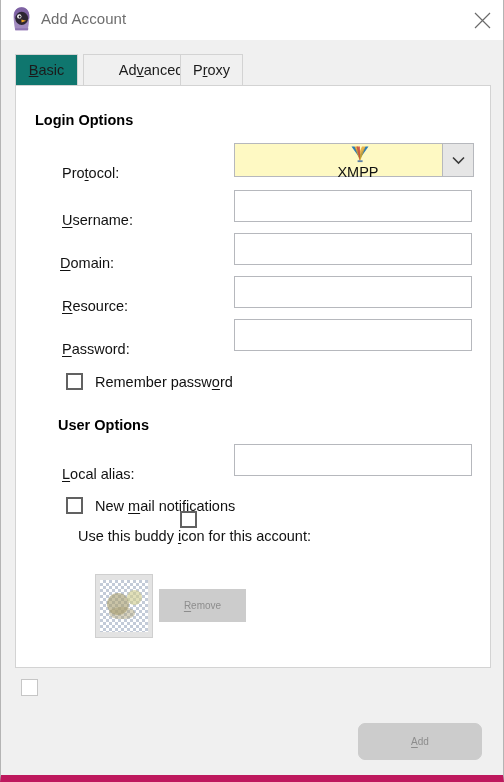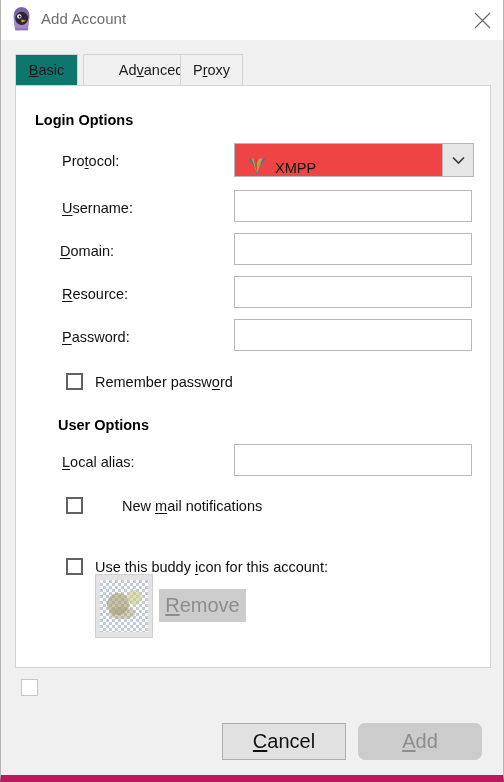--- a/index.html
+++ b/index.html
@@ -103,43 +103,45 @@
     font-size: 14.5px;
     font-weight: bold;
     color: #000000;
     white-space: nowrap;
   }
   .field-label {
     position: absolute;
     font-size: 14.5px;
     color: #111111;
     white-space: nowrap;
+    margin-top: 12px;
   }
   .field-label u { text-decoration: underline; text-underline-offset: 1.5px; }
 
   .textinput {
     position: absolute;
     box-sizing: border-box;
     background: #ffffff;
     border: 1px solid #b6b8bd;
     font-family: "Liberation Sans", sans-serif;
     font-size: 14px;
     color: #111;
     padding: 0 5px;
     outline: none;
   }
 
   
   .combo {
     position: absolute;
     box-sizing: border-box;
     border: 1px solid #b6b8bd;
-    background: #ef4444;
-    display: flex;
-    align-items: flex-end;
+    background: #fef9c3;
+    display: flex;
+    align-items: center;
+    flex-direction: column;
   }
   .combo-icon {
     margin-left: 12px;
     width: 20px; height: 20px;
     flex: 0 0 auto;
   }
   .combo-label {
     margin-left: 8px;
     font-size: 14.5px;
     color: #111;
@@ -221,21 +223,21 @@
     width: 26px; height: 12px;
     border-radius: 50% 50% 45% 45%;
     background: rgba(168,158,112,.45);
   }
 
   
   .btn {
     position: absolute;
     box-sizing: border-box;
     font-family: "Liberation Sans", sans-serif;
-    font-size: 20px;
+    font-size: 10px;
     display: flex;
     align-items: center;
     justify-content: center;
     border: 1px solid #adadad;
     background: #e1e1e1;
     color: #111111;
     white-space: nowrap;
   }
   .btn.disabled {
     background: #cccccc;
@@ -333,28 +335,28 @@
       </span>
     </div>
 
     <div class="group-title" style="left:19px; top:331px;margin-left:23px;">User Options</div>
 
     <div class="field-label" style="left:46px; top:368px;">
       <u>L</u><span>ocal alias:</span>
     </div>
     <input class="textinput" style="left: 218px; top: 358px; width: 238px; height: 32px;" type="text" value="">
 
-    <div class="checkrow" style="left:50px; top:411px;gap:27px;">
+    <div class="checkrow" style="left:50px; top:411px;">
       <span class="checkbox"></span>
       <span class="checklabel">
         <span>New </span><u>m</u><span>ail notifications</span>
       </span>
     </div>
 
-    <div class="checkrow" style="left:50px; top:472px;">
+    <div class="checkrow" style="left:50px; top:425px;flex-direction:column;">
       <span class="checkbox"></span>
       <span class="checklabel">
         <span>Use this buddy </span><u>i</u><span>con for this account:</span>
       </span>
     </div>
 
     <div class="buddy-frame" style="left:79px; top:488px; width:58px; height:64px;">
       <span class="buddy-img">
         <span class="blob-a"></span>
         <span class="blob-b"></span>
@@ -364,21 +366,18 @@
     <div class="btn disabled" style="left:143px; top:503px; width:87px; height:33px;">
       <span><u>R</u><span>emove</span></span>
     </div>
 
   </div>
 
   <div class="checkrow" style="left:20px; top:679px;">
     <span class="checkbox disabled"></span>
   </div>
 
-  <div class="btn" style="left:221px; top:723px; width:124px; height:37px;">
-    <span><u>C</u><span>ancel</span></span>
-  </div>
 
   <div class="btn disabled" style="left:357px; top:723px; width:124px; height:37px;border-radius:7px;">
     <span><u>A</u><span>dd</span></span>
   </div>
 
 </div>
 
 </body></html>

